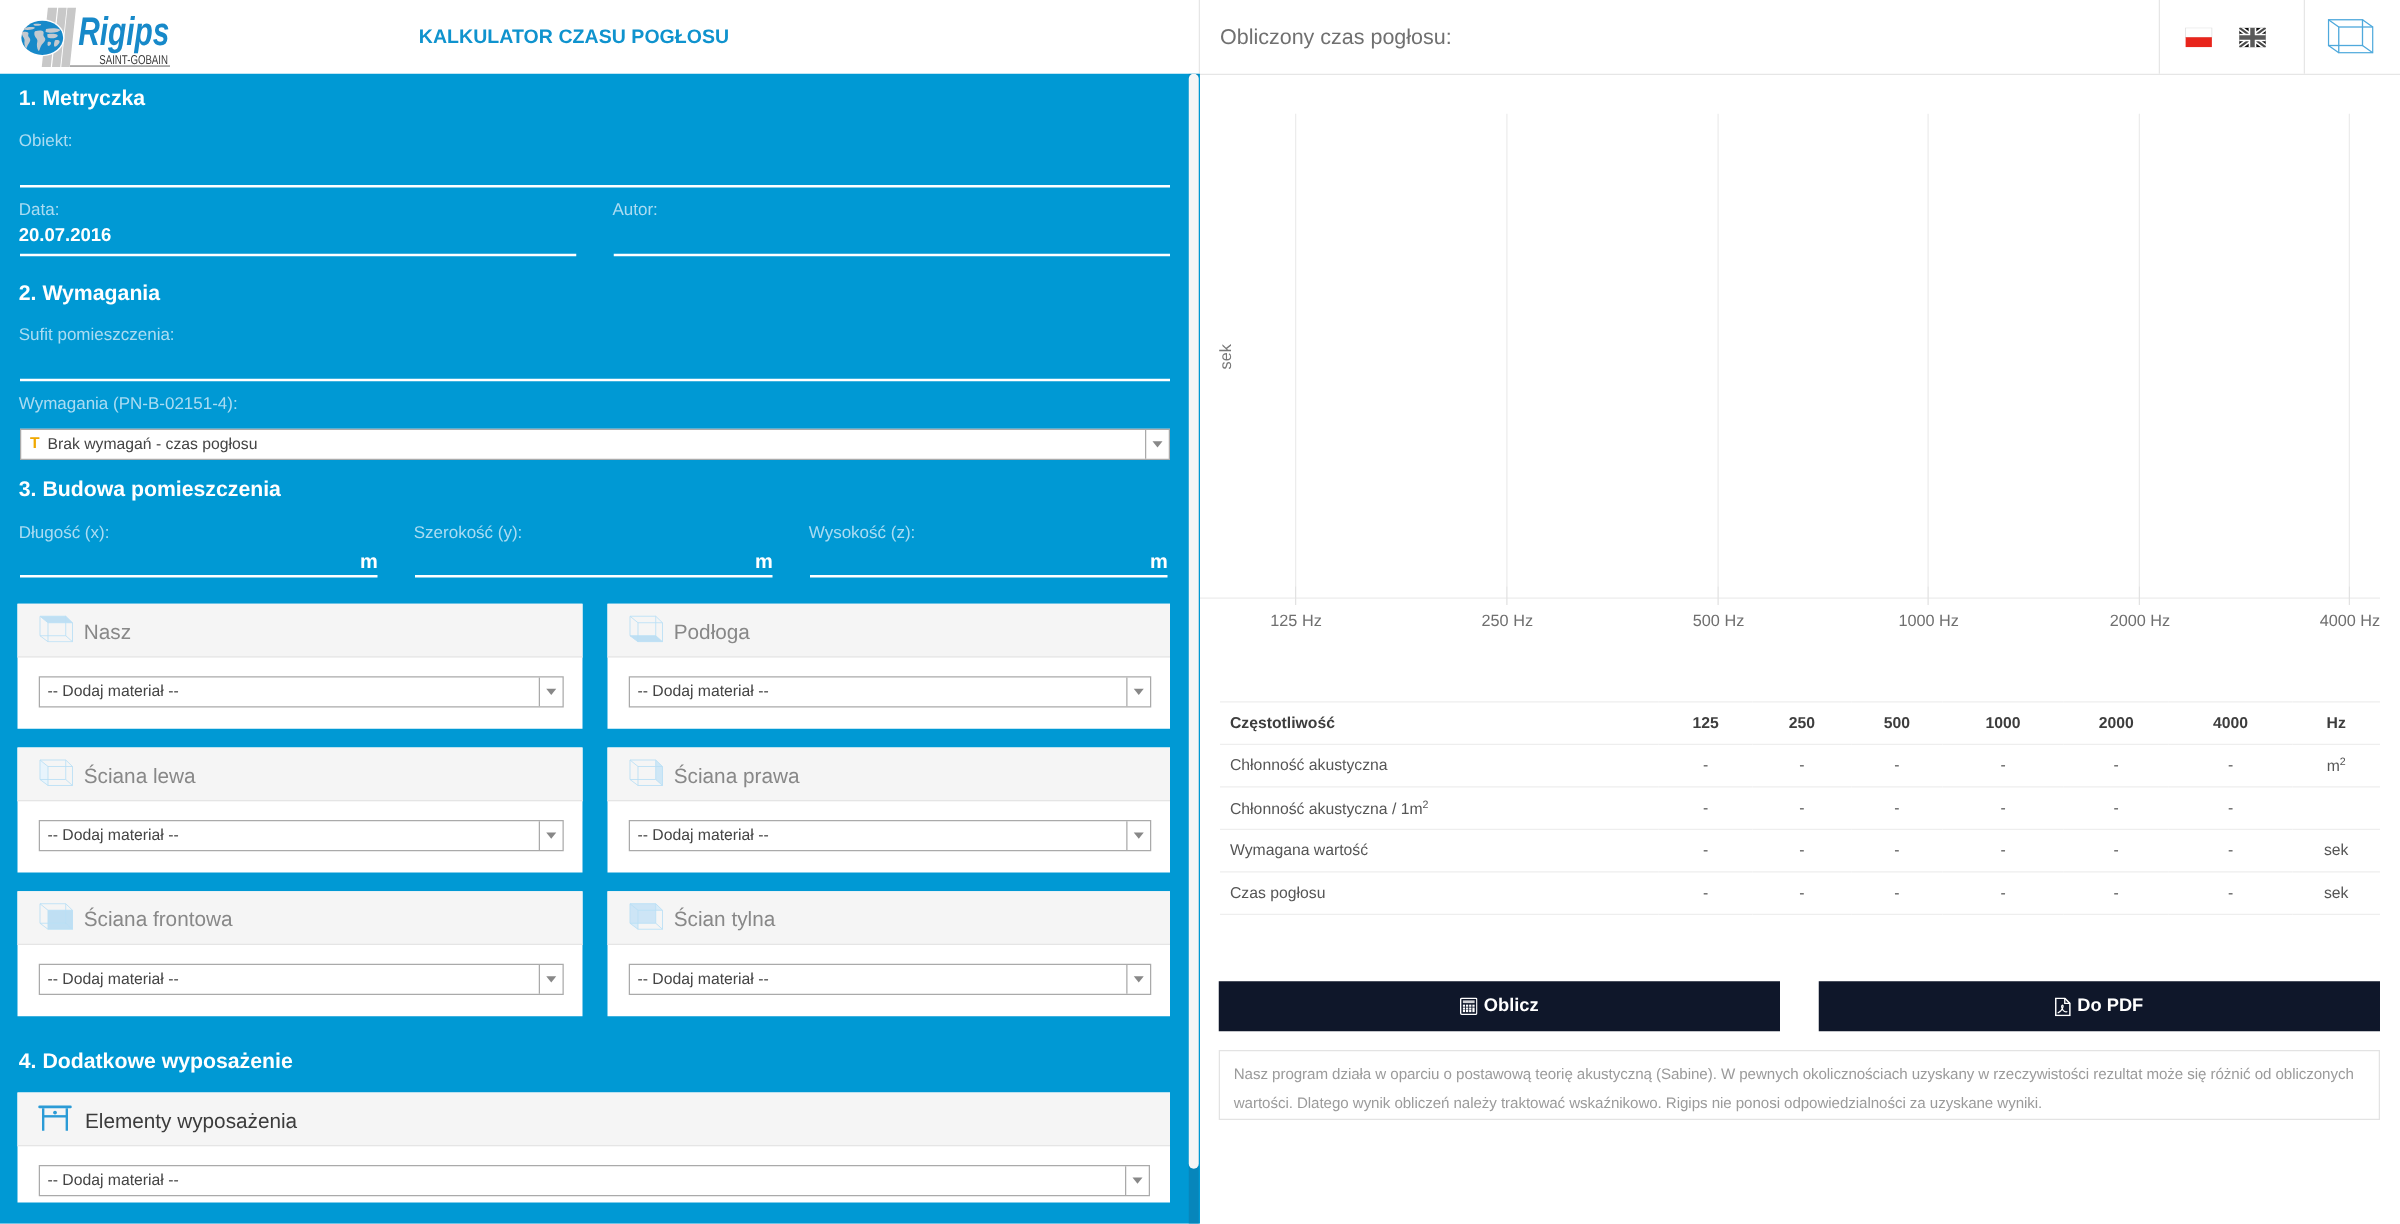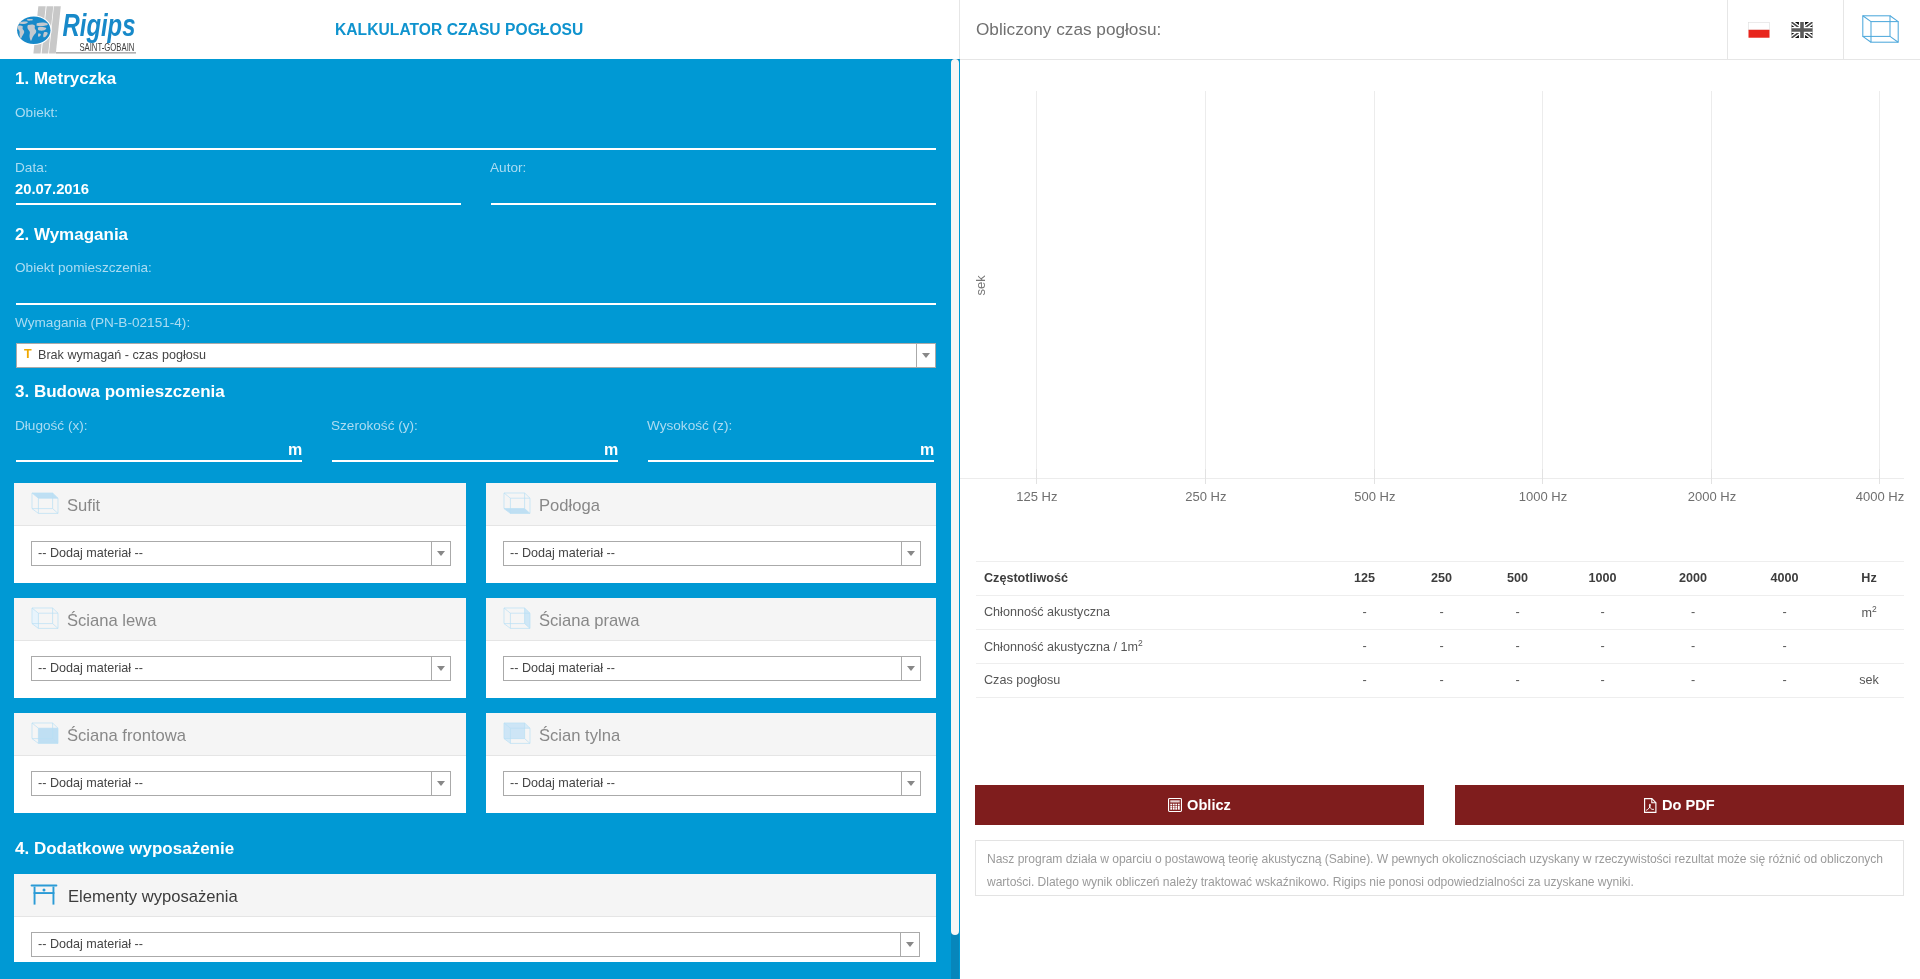--- a/index.html
+++ b/index.html
@@ -37,21 +37,21 @@
   border-right:4.5px solid transparent;border-top:5px solid #888;}
 
 
 .card{position:absolute;background:#fff;}
 .card .chead{position:absolute;left:0;top:0;right:0;height:43px;background:#f5f5f5;border-bottom:1px solid #e5e5e5;}
 .card .cicon{position:absolute;left:17px;top:9px;width:28px;height:23px;line-height:0;}
 .card .ctitle{position:absolute;left:53px;top:12.5px;font-size:16.6px;color:#888;}
 
 
 .right{position:absolute;left:0px;top:0px;width:1920px;height:979px;background:transparent;}
-.btn{position:absolute;height:40px;background:#7f1d1d;color:#fff;font-size:14.6px;font-weight:bold;
+.btn{position:absolute;height:40px;background:#0f172a;color:#fff;font-size:14.6px;font-weight:bold;
   display:flex;align-items:center;justify-content:center;}
 .note{position:absolute;border:1px solid #e3e3e3;color:#9b9b9b;font-size:12.1px;line-height:22.5px;letter-spacing:-0.05px;}
 
 
 .legend{position:absolute;left:960px;top:65px;width:960px;height:20px;text-align:center;
   font-size:0;white-space:nowrap;}
 .lgswatch{display:inline-block;vertical-align:middle;line-height:0;}
 .legend span.lab{font-size:12.4px;color:#6b6b6b;vertical-align:middle;margin:0 10px 0 4px;}
 
 
@@ -167,21 +167,21 @@
   <div class="fld-label" style="left:15px;top:101px">Data:</div>
   <div class="fld-val" style="left:15px;top:122px">20.07.2016</div>
   <div class="fld-line" style="left:16px;top:144px;width:445px"></div>
 
   <div class="fld-label" style="left:490px;top:101px">Autor:</div>
   <div class="fld-val" style="left:490px;top:122px"></div>
   <div class="fld-line" style="left:491px;top:144px;width:445px"></div>
 
   <div class="sec-h" style="top:166px">2. Wymagania</div>
 
-  <div class="fld-label" style="left:15px;top:201px">Obiekt pomieszczenia:</div>
+  <div class="fld-label" style="left:15px;top:201px">Sufit pomieszczenia:</div>
   <div class="fld-val" style="left:15px;top:222px"></div>
   <div class="fld-line" style="left:16px;top:244px;width:920px"></div>
 
   <div class="fld-label" style="left:15px;top:256px">Wymagania (PN-B-02151-4):</div>
   <div class="sel" style="left:16px;top:284px;width:920px">
     <span style="position:absolute;left:7px;top:3px;font-size:12.5px;font-weight:bold;color:#f0a800">T</span>
     <span class="txt" style="left:21px">Brak wymagań - czas pogłosu</span>
     <span class="arrowbox">
             <i class="arrow"></i>
           </span>
@@ -209,21 +209,21 @@
     <span class="cicon">
       <svg viewBox="0 0 28 22.4" width="28" height="22.4">
         <polygon points="1.0,1.0 21.6,1.0 27.0,6.2 7.4,6.2" fill="#bfdff3"></polygon>
         <g fill="none" stroke="#b9dff5" stroke-width="0.7" stroke-linejoin="round">
           <rect x="1.0" y="1.0" width="20.6" height="15.600000000000001"></rect>
           <rect x="7.4" y="6.2" width="19.6" height="15.2"></rect>
           <path d="M1.0,1.0 L7.4,6.2 M21.6,1.0 L27.0,6.2 M1.0,16.6 L7.4,21.4 M21.6,16.6 L27.0,21.4"></path>
         </g>
       </svg>
     </span>
-    <div class="ctitle">Sufit</div>
+    <div class="ctitle">Nasz</div>
     <div class="sel" style="left:17px;top:58px;width:420px">
       <span class="txt">-- Dodaj materiał --</span>
       <span class="arrowbox">
               <i class="arrow"></i>
             </span>
     </div>
   </div>
 
   <div class="card" style="left:486px;top:424px;width:450px;height:100px">
     <div class="chead"></div>
@@ -432,20 +432,30 @@
             <td class="c0">Chłonność akustyczna / 1m<sup>2</sup></td>
             <td>-</td>
             <td>-</td>
             <td>-</td>
             <td>-</td>
             <td>-</td>
             <td>-</td>
             <td class="cu"></td>
           </tr>
           <tr>
+            <td class="c0">Wymagana wartość</td>
+            <td>-</td>
+            <td>-</td>
+            <td>-</td>
+            <td>-</td>
+            <td>-</td>
+            <td>-</td>
+            <td class="cu">sek</td>
+          </tr>
+          <tr>
             <td class="c0">Czas pogłosu</td>
             <td>-</td>
             <td>-</td>
             <td>-</td>
             <td>-</td>
             <td>-</td>
             <td>-</td>
             <td class="cu">sek</td>
           </tr>
         </tbody>

